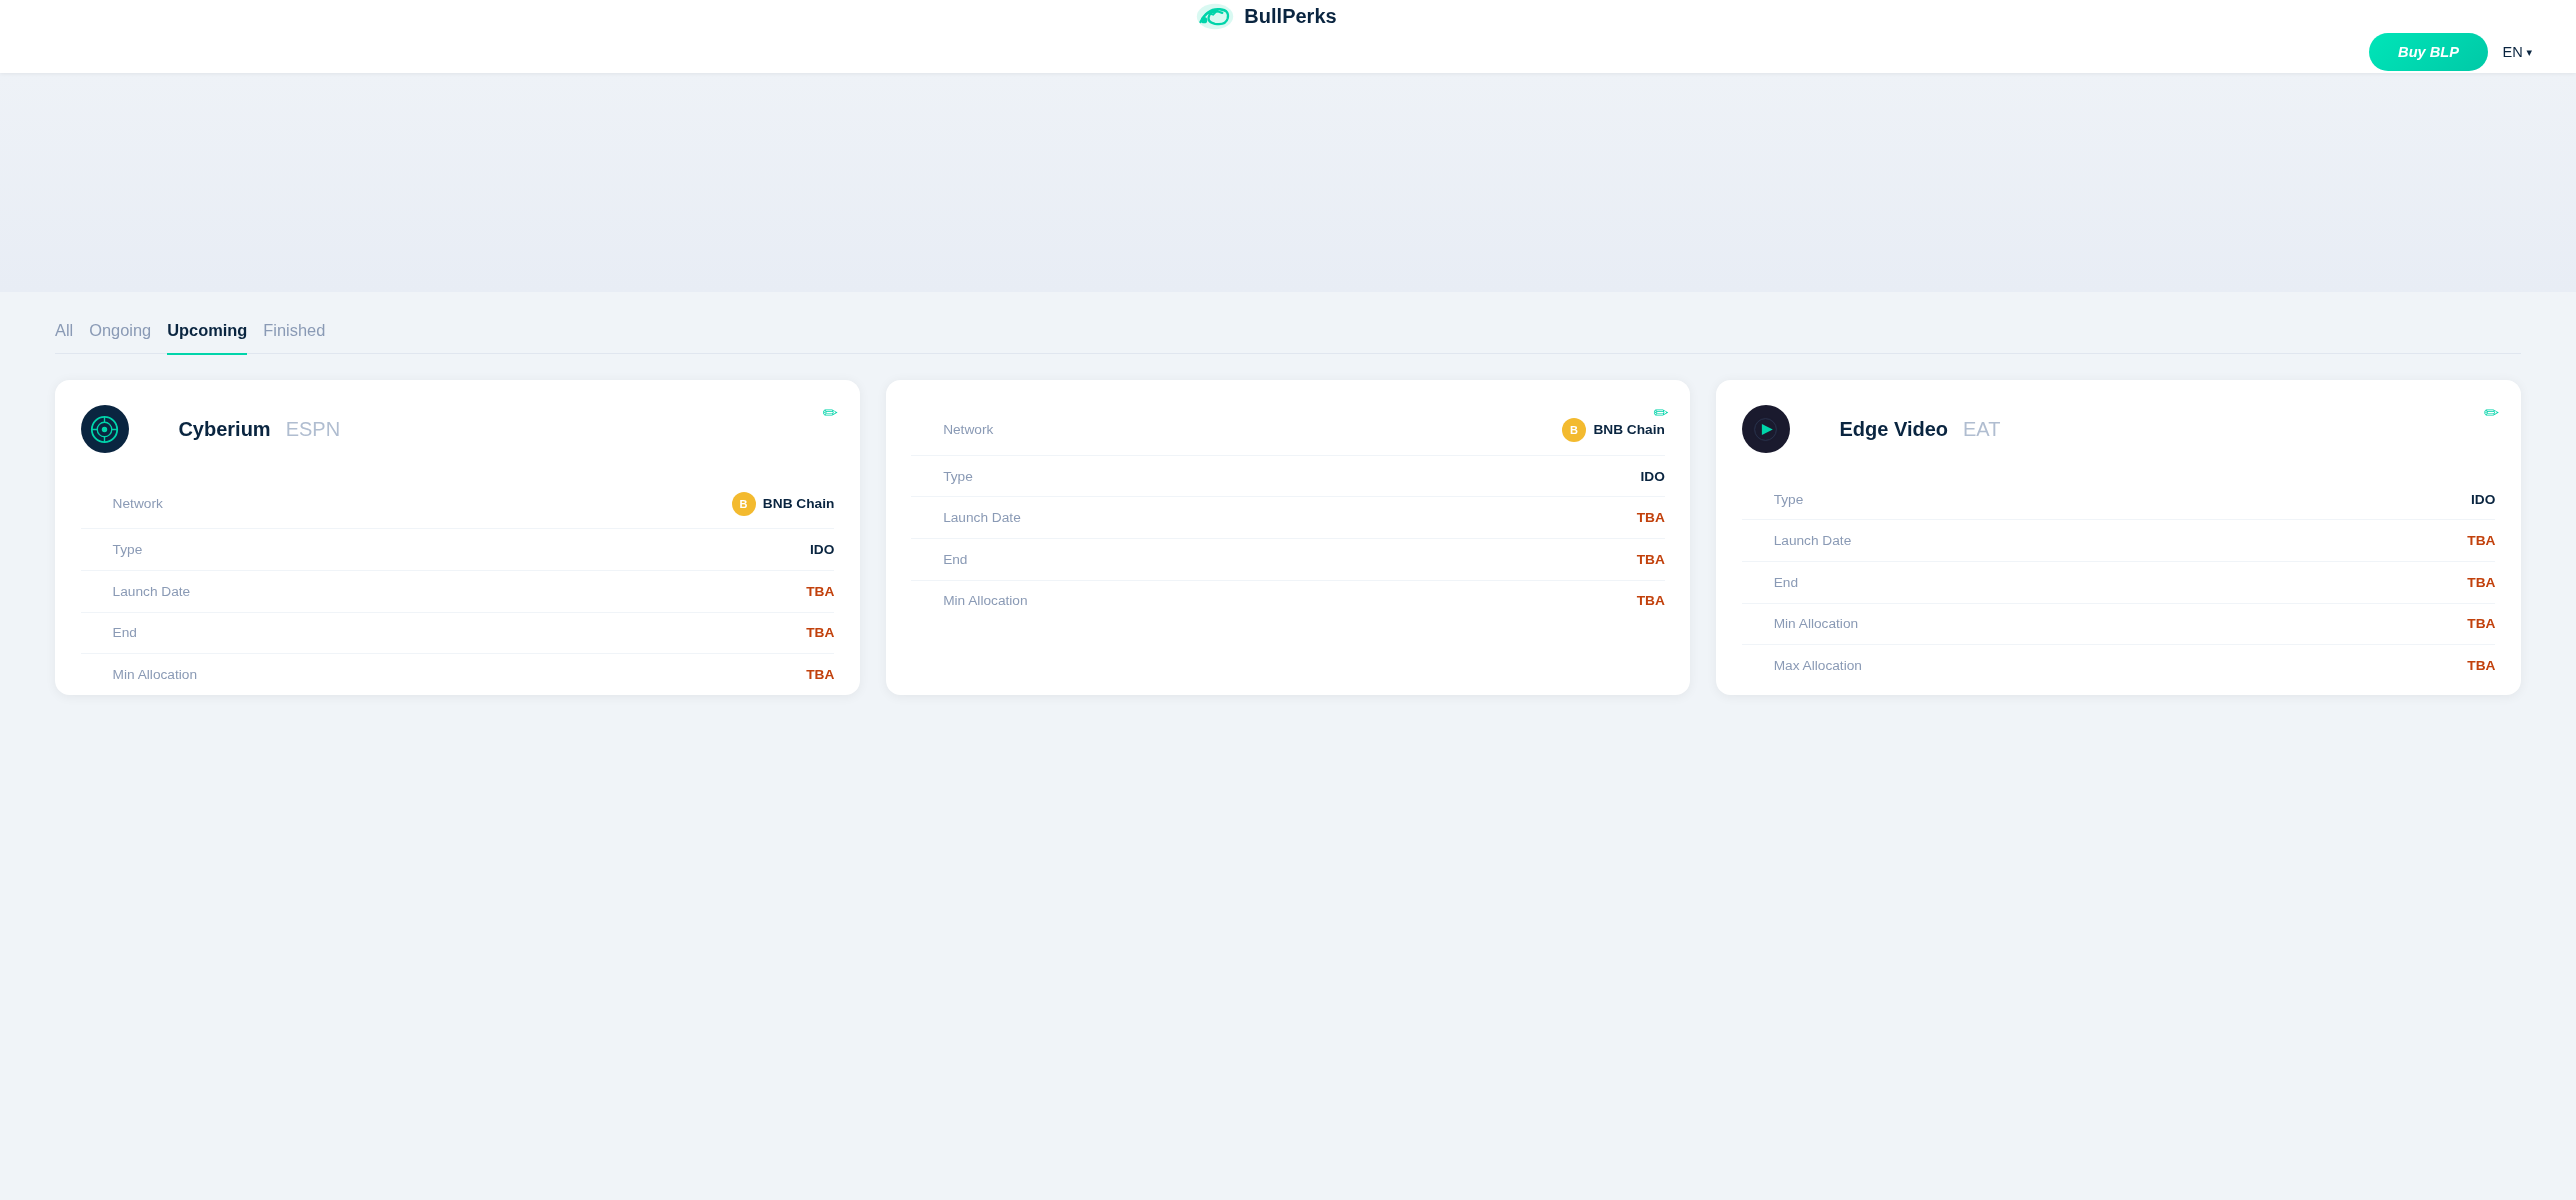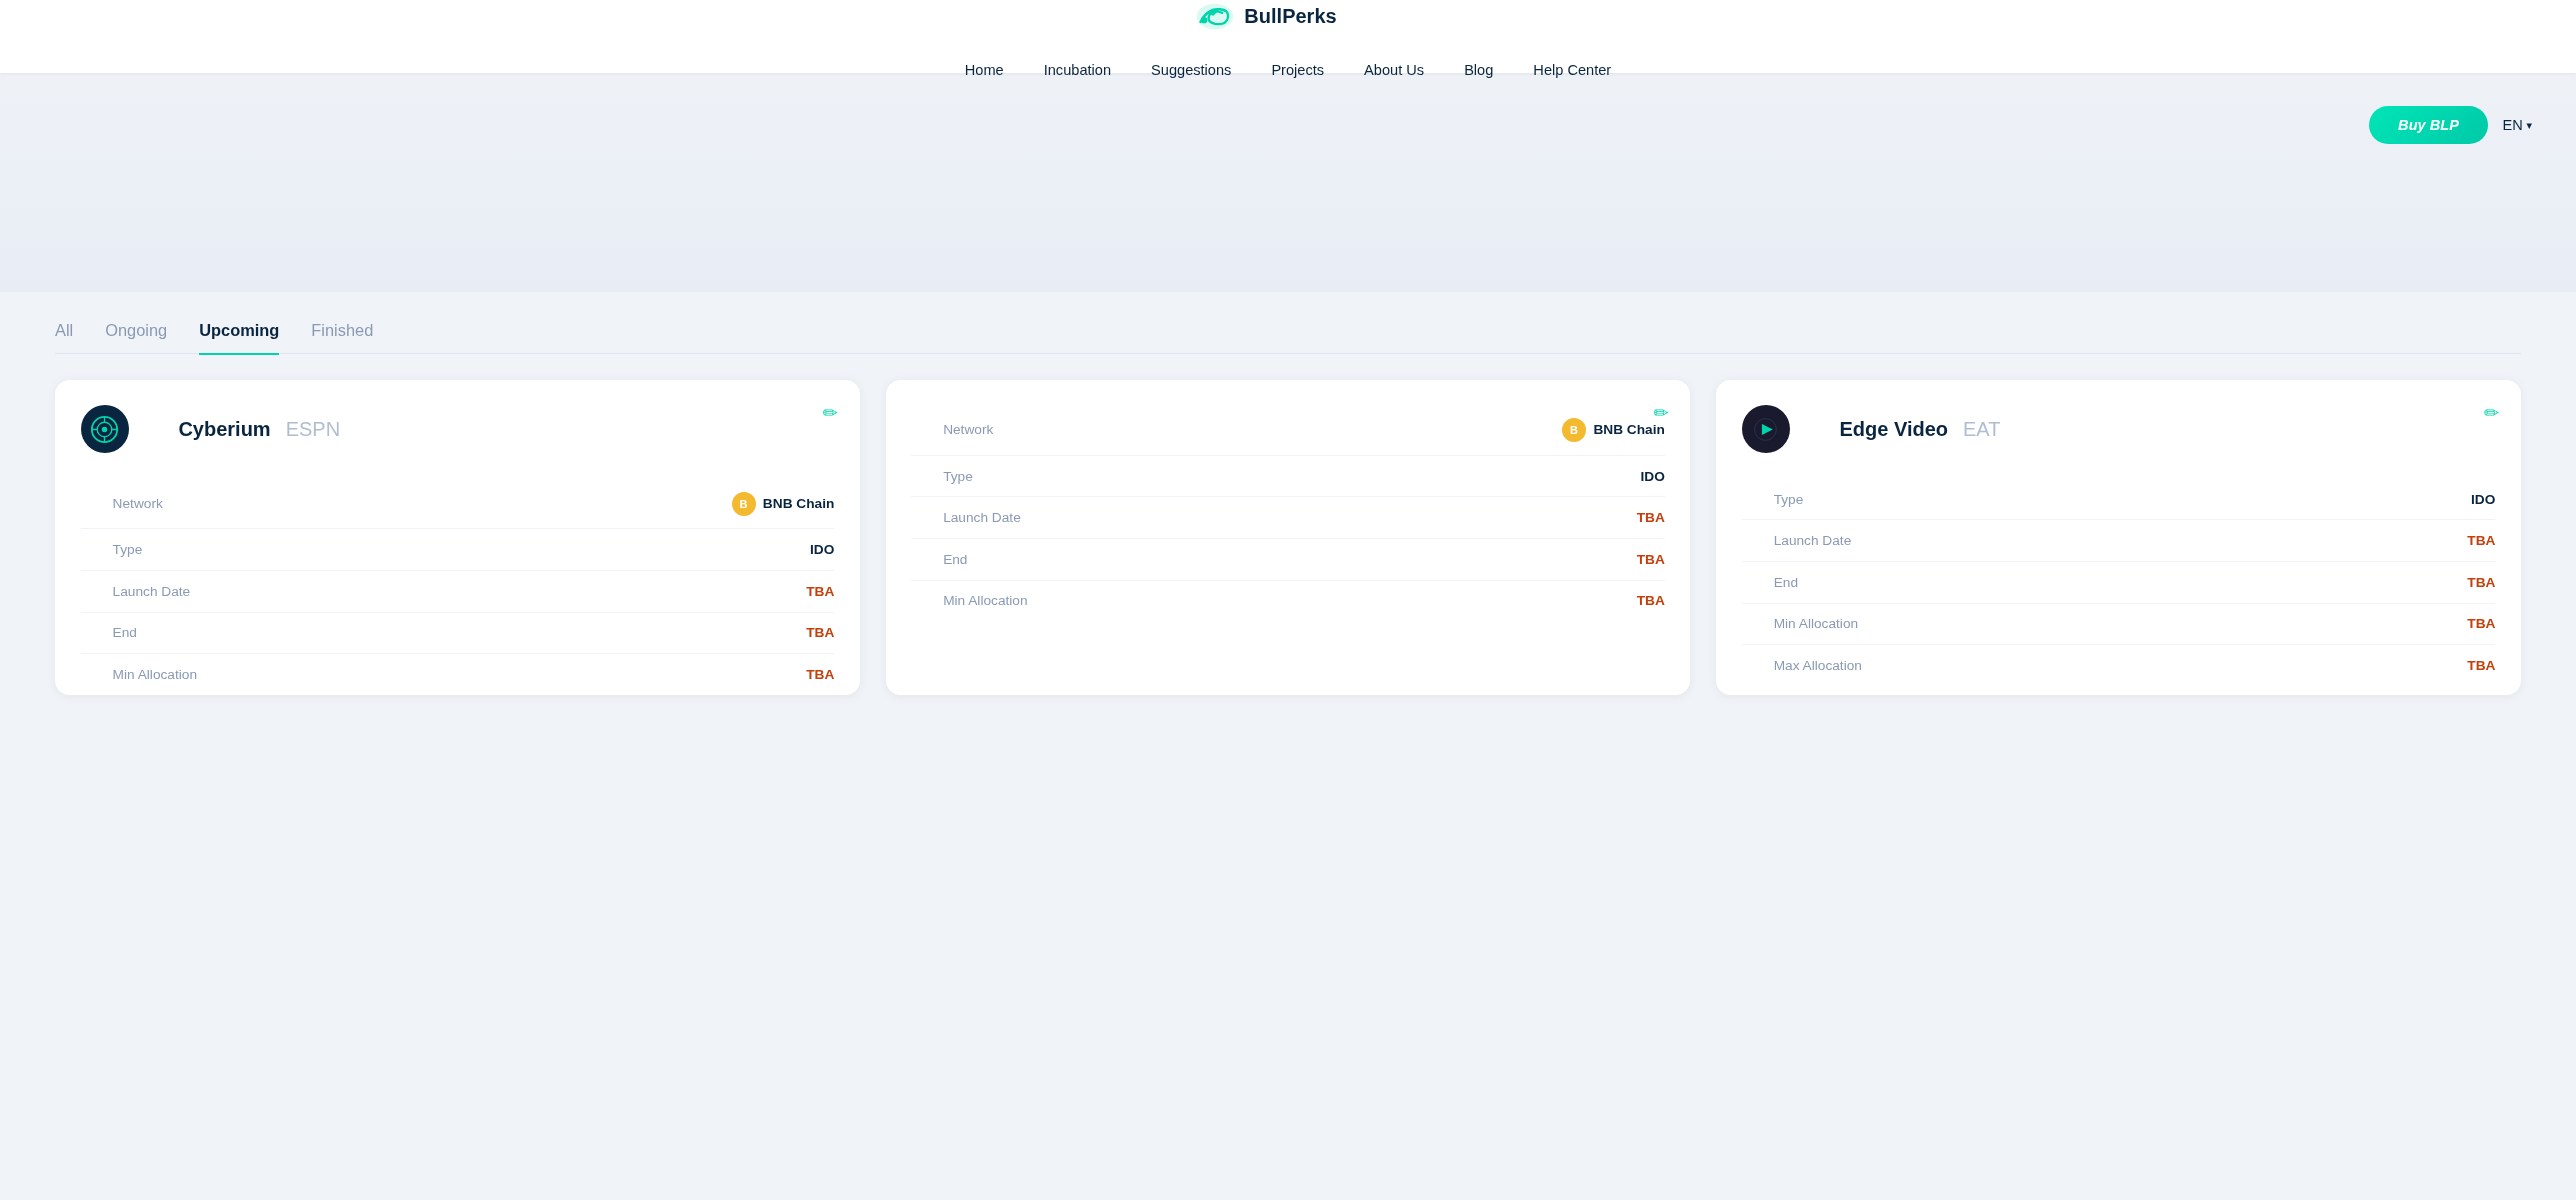--- a/index.html
+++ b/index.html
@@ -94,21 +94,21 @@
     
     .main-content {
       background: #f0f4f8;
       padding: 29px 55px 55px;
     }
 
     
     .tabs {
       display: flex;
       align-items: flex-start;
-      gap: 32px;
+      gap: 16px;
       margin-bottom: 2px;
       border-bottom: 1.8px solid #e0e6ef;
       padding-bottom: 0;
     }
     .tab {
       font-size: 16.4px;
       color: #8a9ab5;
       cursor: pointer;
       padding-bottom: 12.8px;
       border-bottom: 2.7px solid transparent;
@@ -237,29 +237,20 @@
   <a class="logo-area" href="#">
     <svg class="logo-icon" viewBox="0 0 44 36" fill="none" xmlns="http://www.w3.org/2000/svg">
       <ellipse cx="22" cy="18" rx="20" ry="14" fill="#00d4aa" opacity="0.15"></ellipse>
       <path d="M6 24 Q14 8 28 10 Q38 11 36 20 Q34 28 22 26 Q12 24 16 16 Q20 10 30 14" stroke="#00d4aa" stroke-width="2.5" fill="none" stroke-linecap="round"></path>
       <circle cx="10" cy="22" r="3.5" fill="#00d4aa"></circle>
       <path d="M8 20 L14 14 L20 16 L26 10 L34 12" stroke="#00d4aa" stroke-width="2" fill="none" stroke-linecap="round"></path>
     </svg>
     <span class="logo-text">BullPerks</span>
   </a>
 
-  <nav>
-    <a class="nav-link" href="#">Home</a>
-    <a class="nav-link" href="#">Incubation</a>
-    <a class="nav-link" href="#">Suggestions</a>
-    <a class="nav-link" href="#">Projects</a>
-    <a class="nav-link" href="#">About Us</a>
-    <a class="nav-link" href="#">Blog</a>
-    <a class="nav-link" href="#">Help Center</a>
-  </nav>
 
   <div class="header-right">
     <button class="buy-blp-btn">Buy BLP</button>
     <div class="lang-selector">
       <span>EN</span>
       <span class="chevron-down">▾</span>
     </div>
   </div>
 </header>
 

